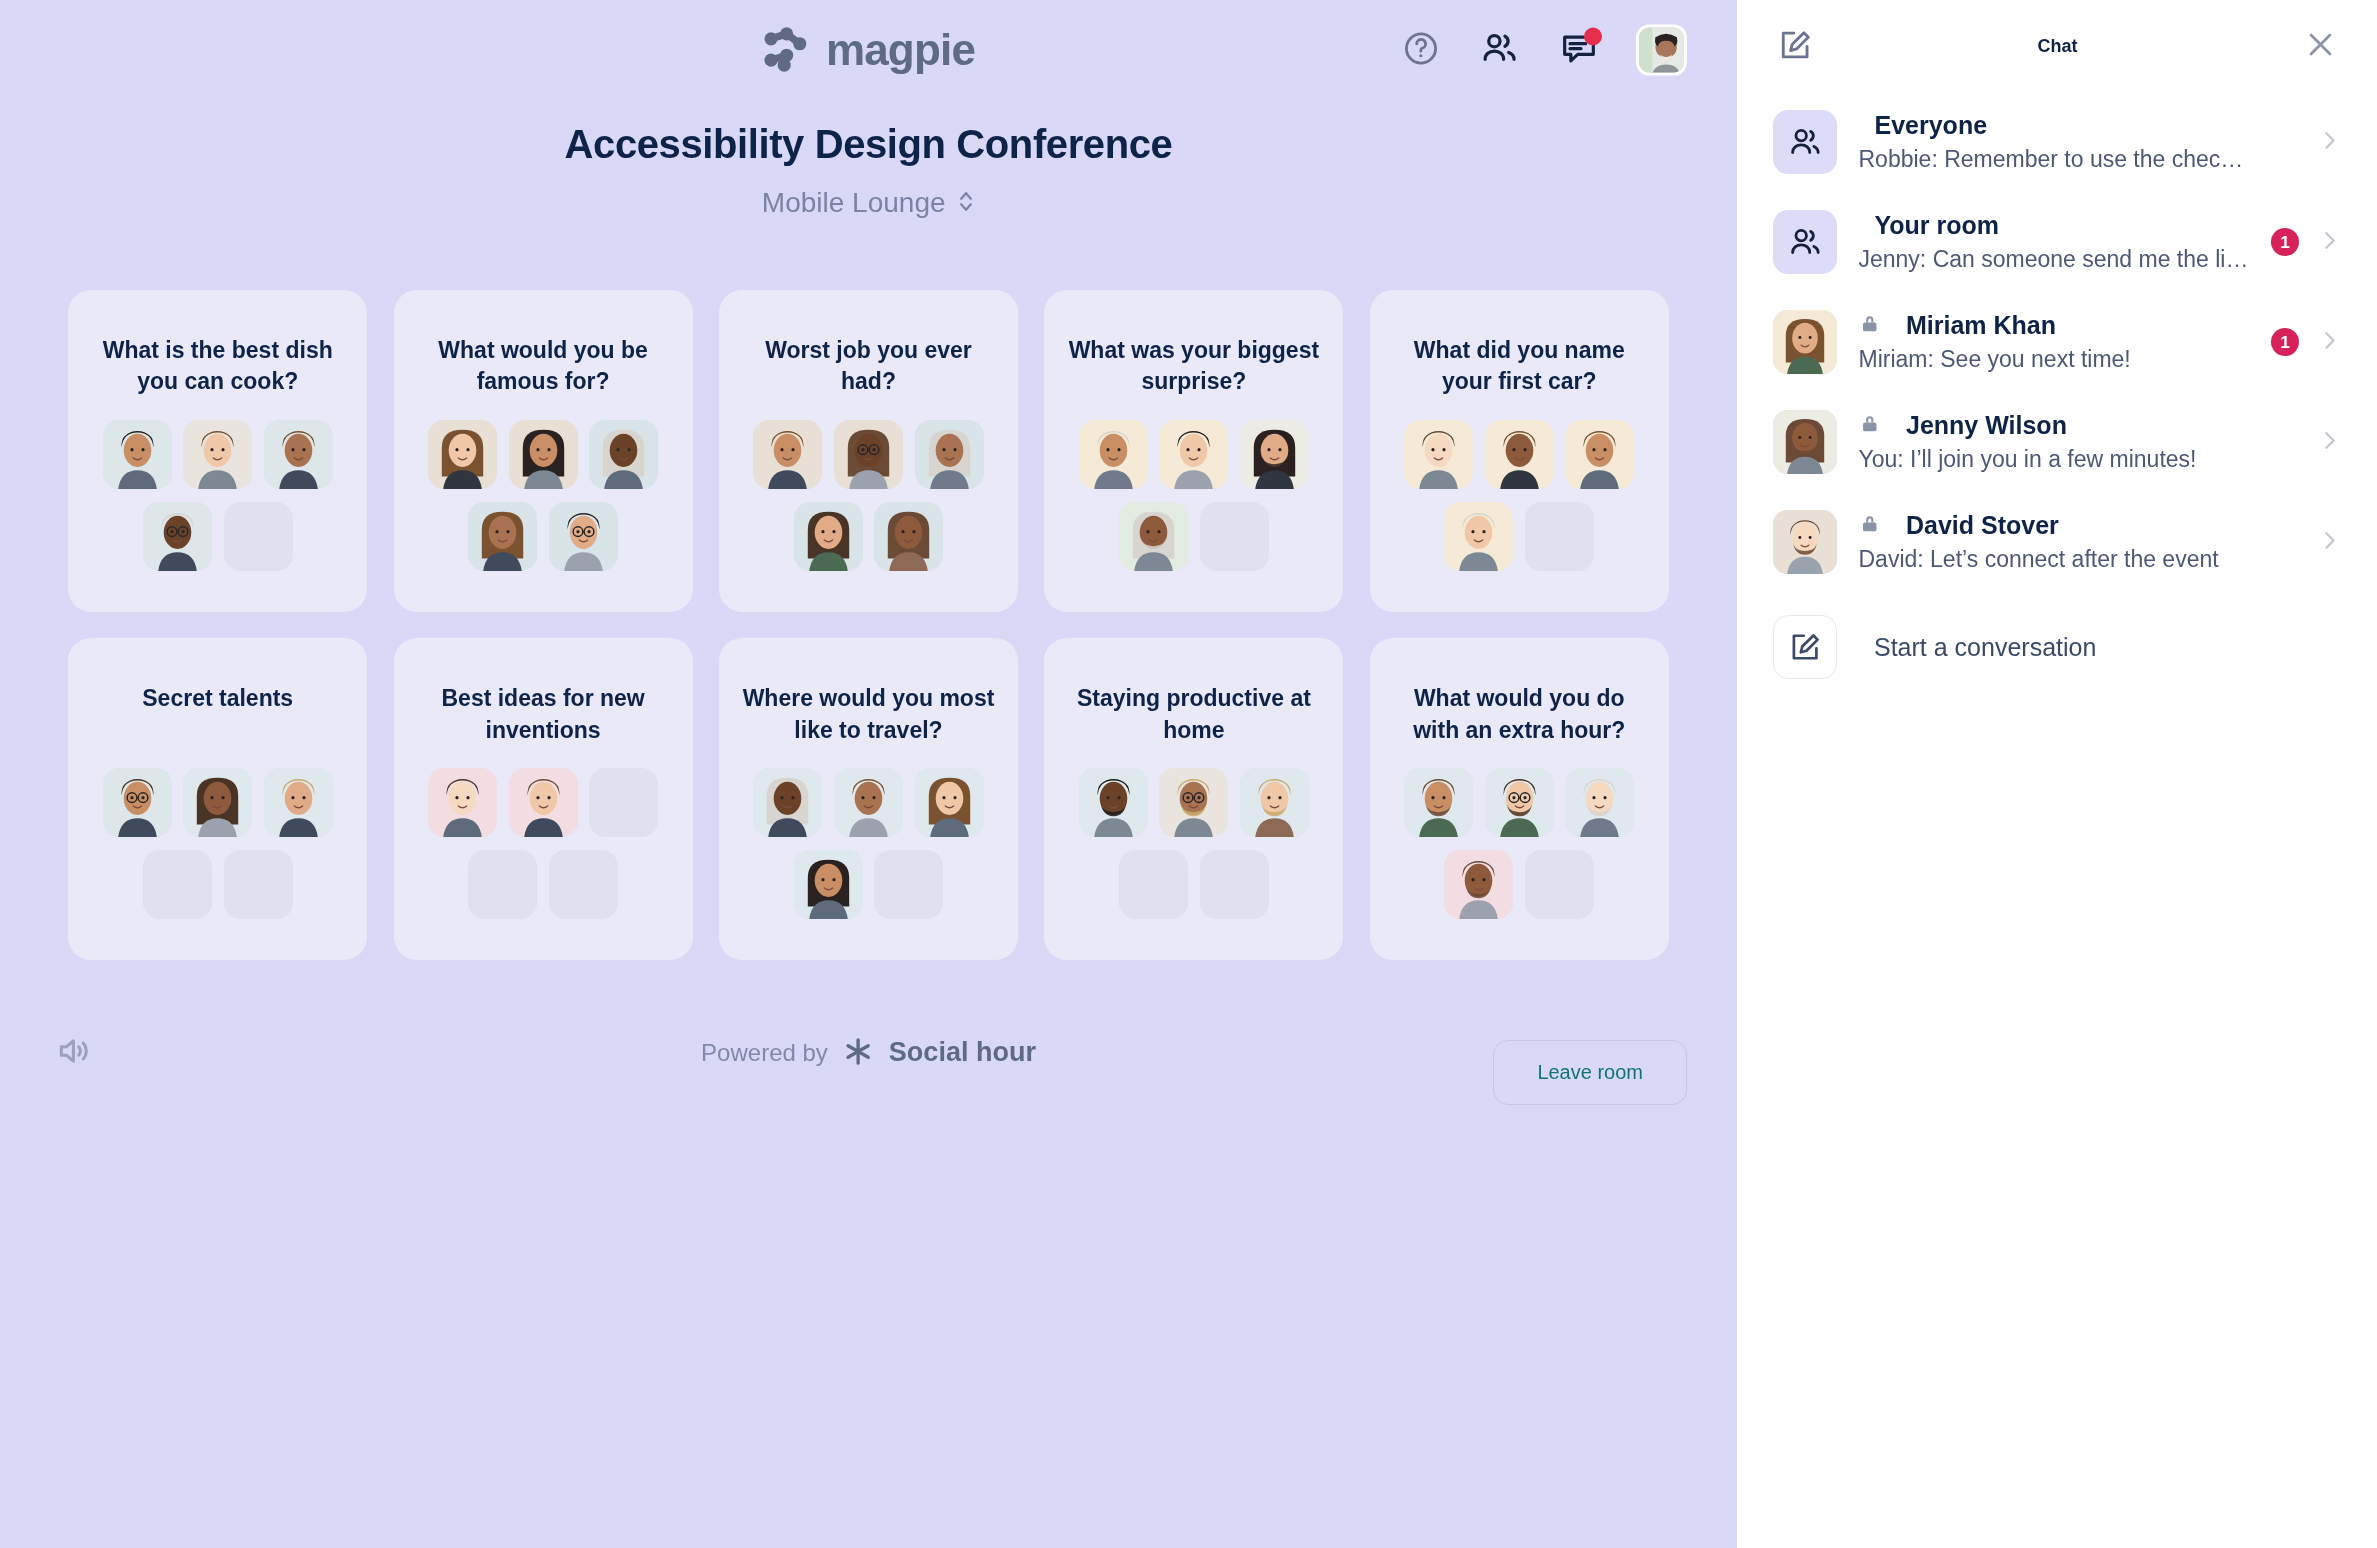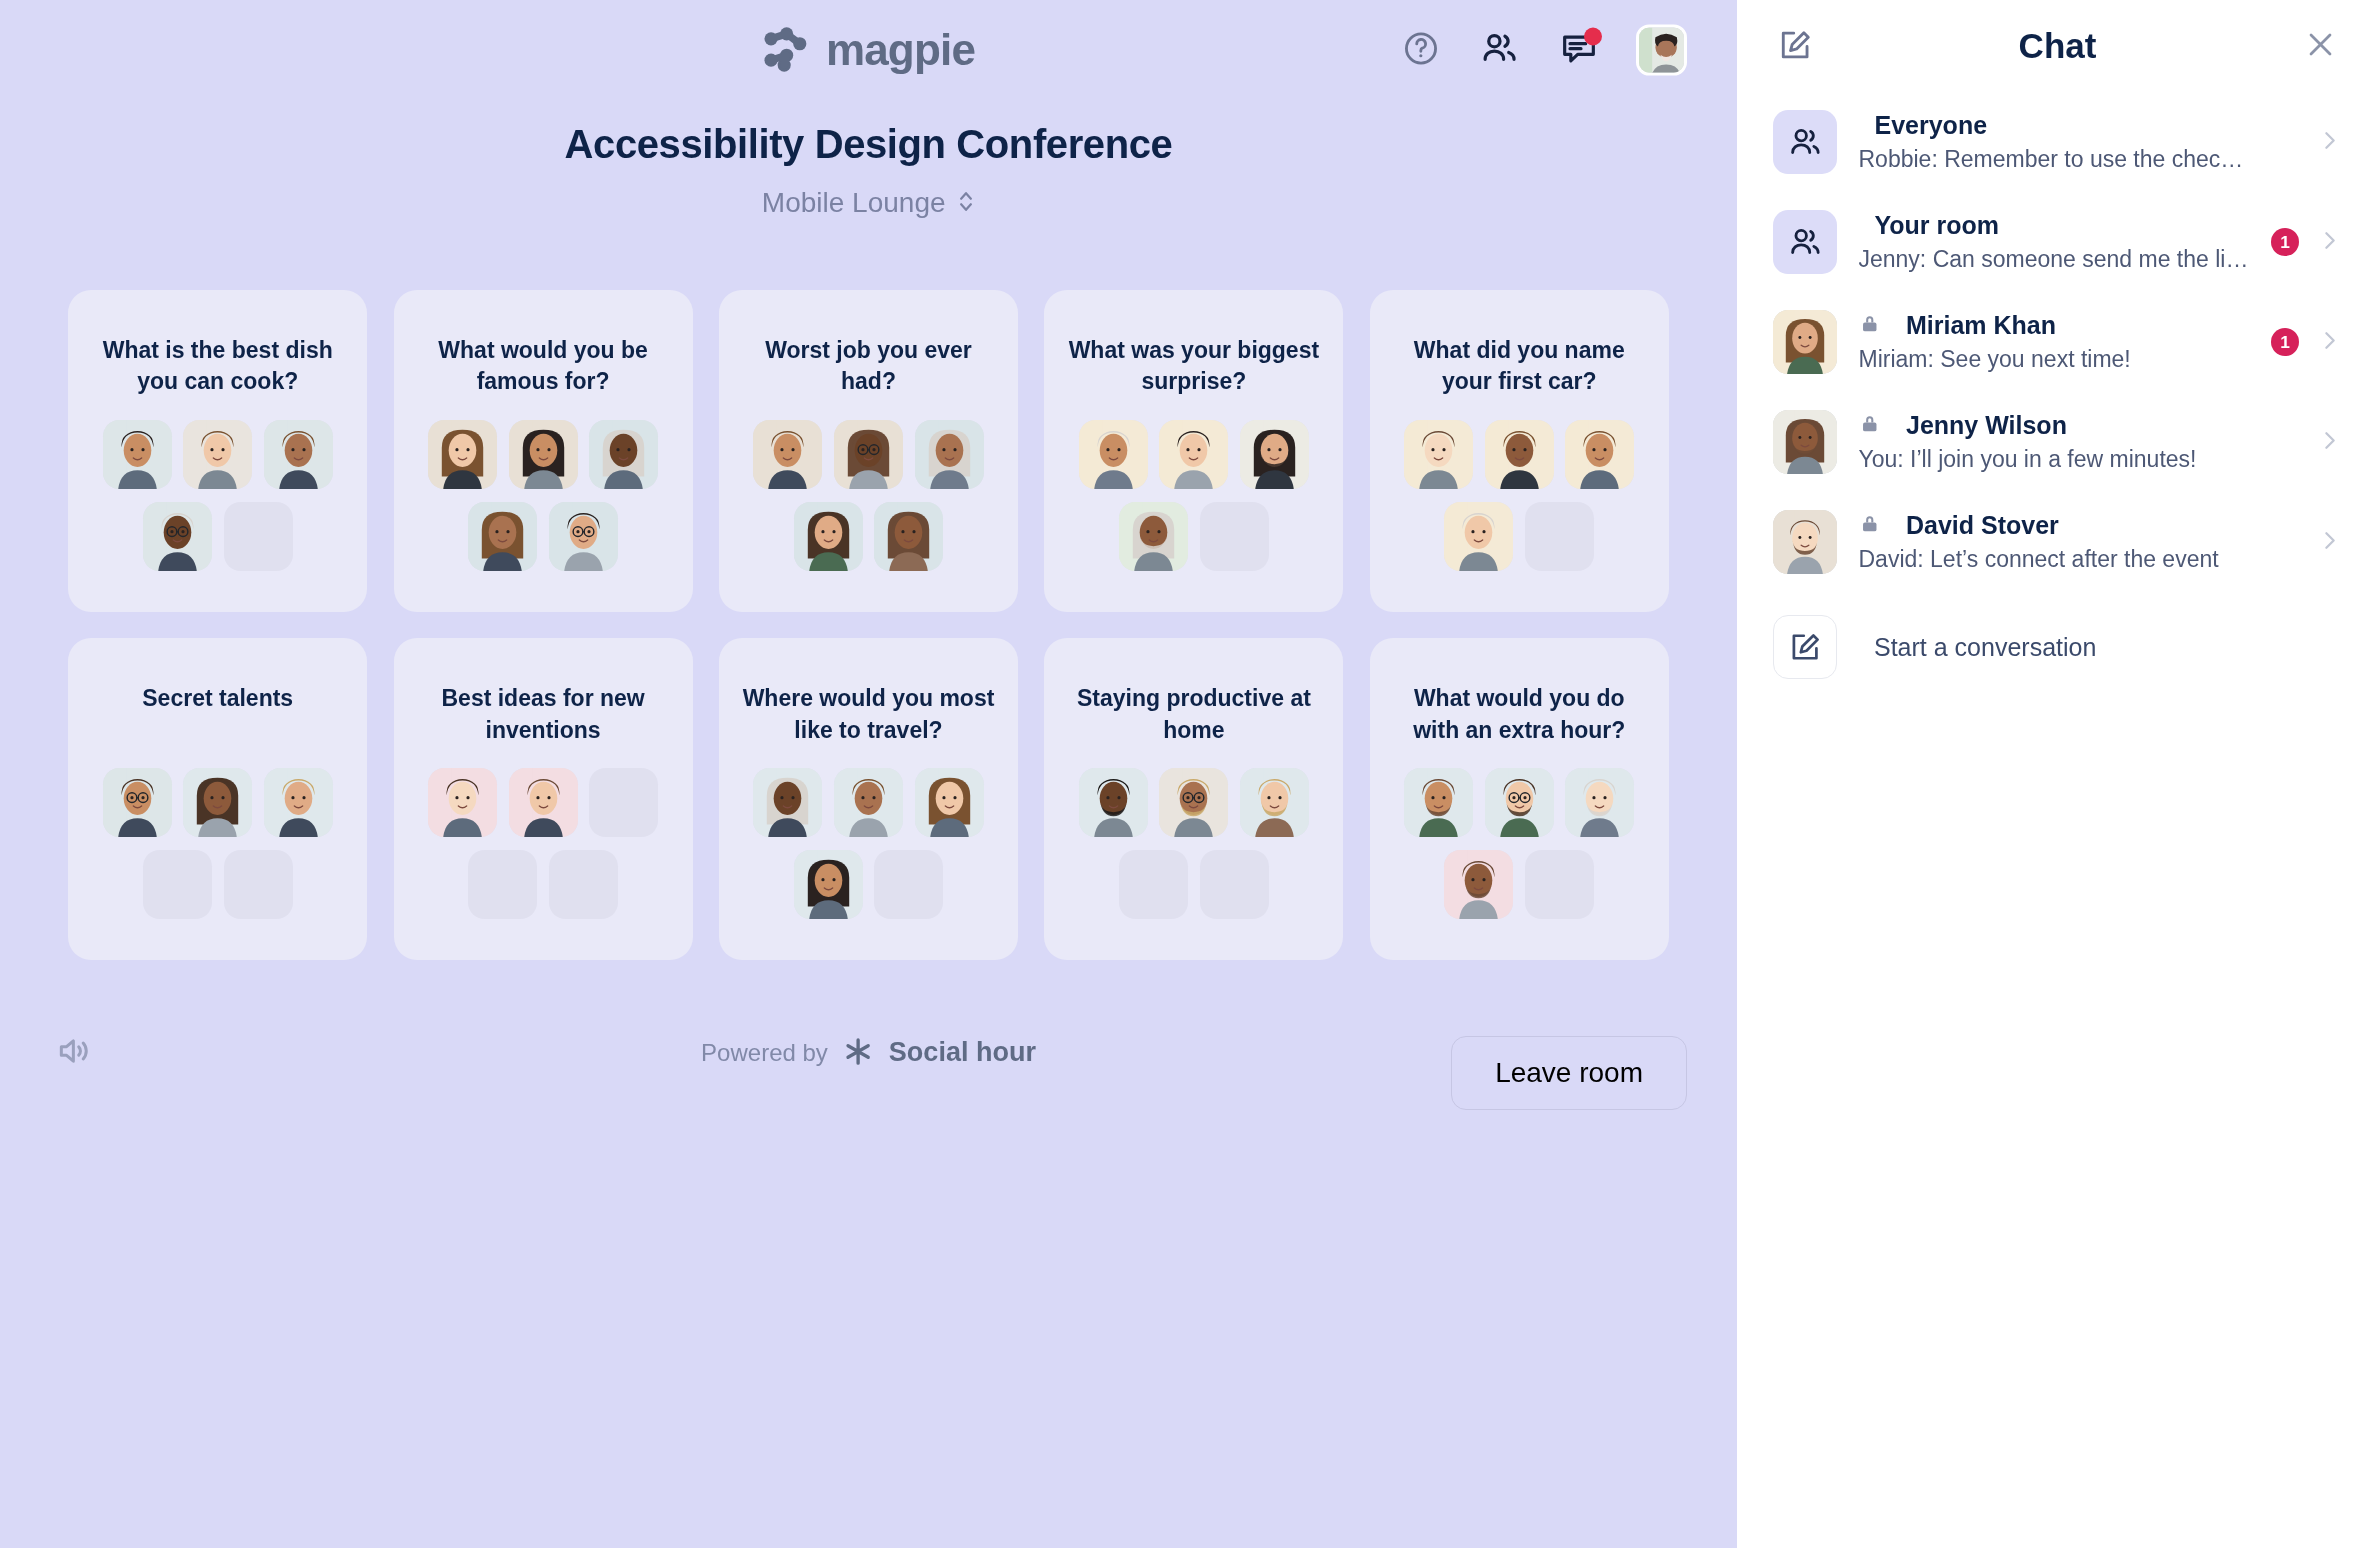--- a/index.html
+++ b/index.html
@@ -110,21 +110,21 @@
   .volume-btn { width: 48px; height: 48px; display:flex; align-items:center; justify-content:center; cursor: pointer; }
   .powered {
     position: absolute; left: 50%; transform: translateX(-50%);
     display: flex; align-items: center; gap: 15px;
   }
   .powered-label { font-size: 24px; color: #8189a8; }
   .powered-name { font-size: 27px; font-weight: bold; color: #5f6b85; }
   .leave-btn {
     position: absolute; right: 50px;
     padding: 20px 43px;
-    font-size: 28px; color: #000000;
+    font-size: 20px; color: #0f766e;
     background: transparent;
     border: 1.7px solid #c6c6e4;
     border-radius: 15px;
     cursor: pointer;
     font-family: "Liberation Sans", sans-serif;
     margin-top: 40px;
   }
 
   
   .chat {
@@ -134,21 +134,21 @@
     display: flex; flex-direction: column;
   }
   .chat-header {
     height: 92px; flex: 0 0 auto;
     display: flex; align-items: center;
     padding: 0 36px;
     position: relative;
   }
   .chat-title {
     flex: 1; text-align: center;
-    font-size: 35px; font-weight: bold; color: #0e2348;
+    font-size: 18px; font-weight: bold; color: #0e2348;
   }
   .chat-hicon { width: 43px; height: 43px; display:flex; align-items:center; justify-content:center; cursor:pointer; }
 
   .chat-list { flex: 1; overflow: hidden; padding: 0 36px; }
   .chat-item {
     display: flex; align-items: center;
     padding: 18px 0;
     gap: 21.5px; cursor: pointer;
   }
   .ci-avatar {

